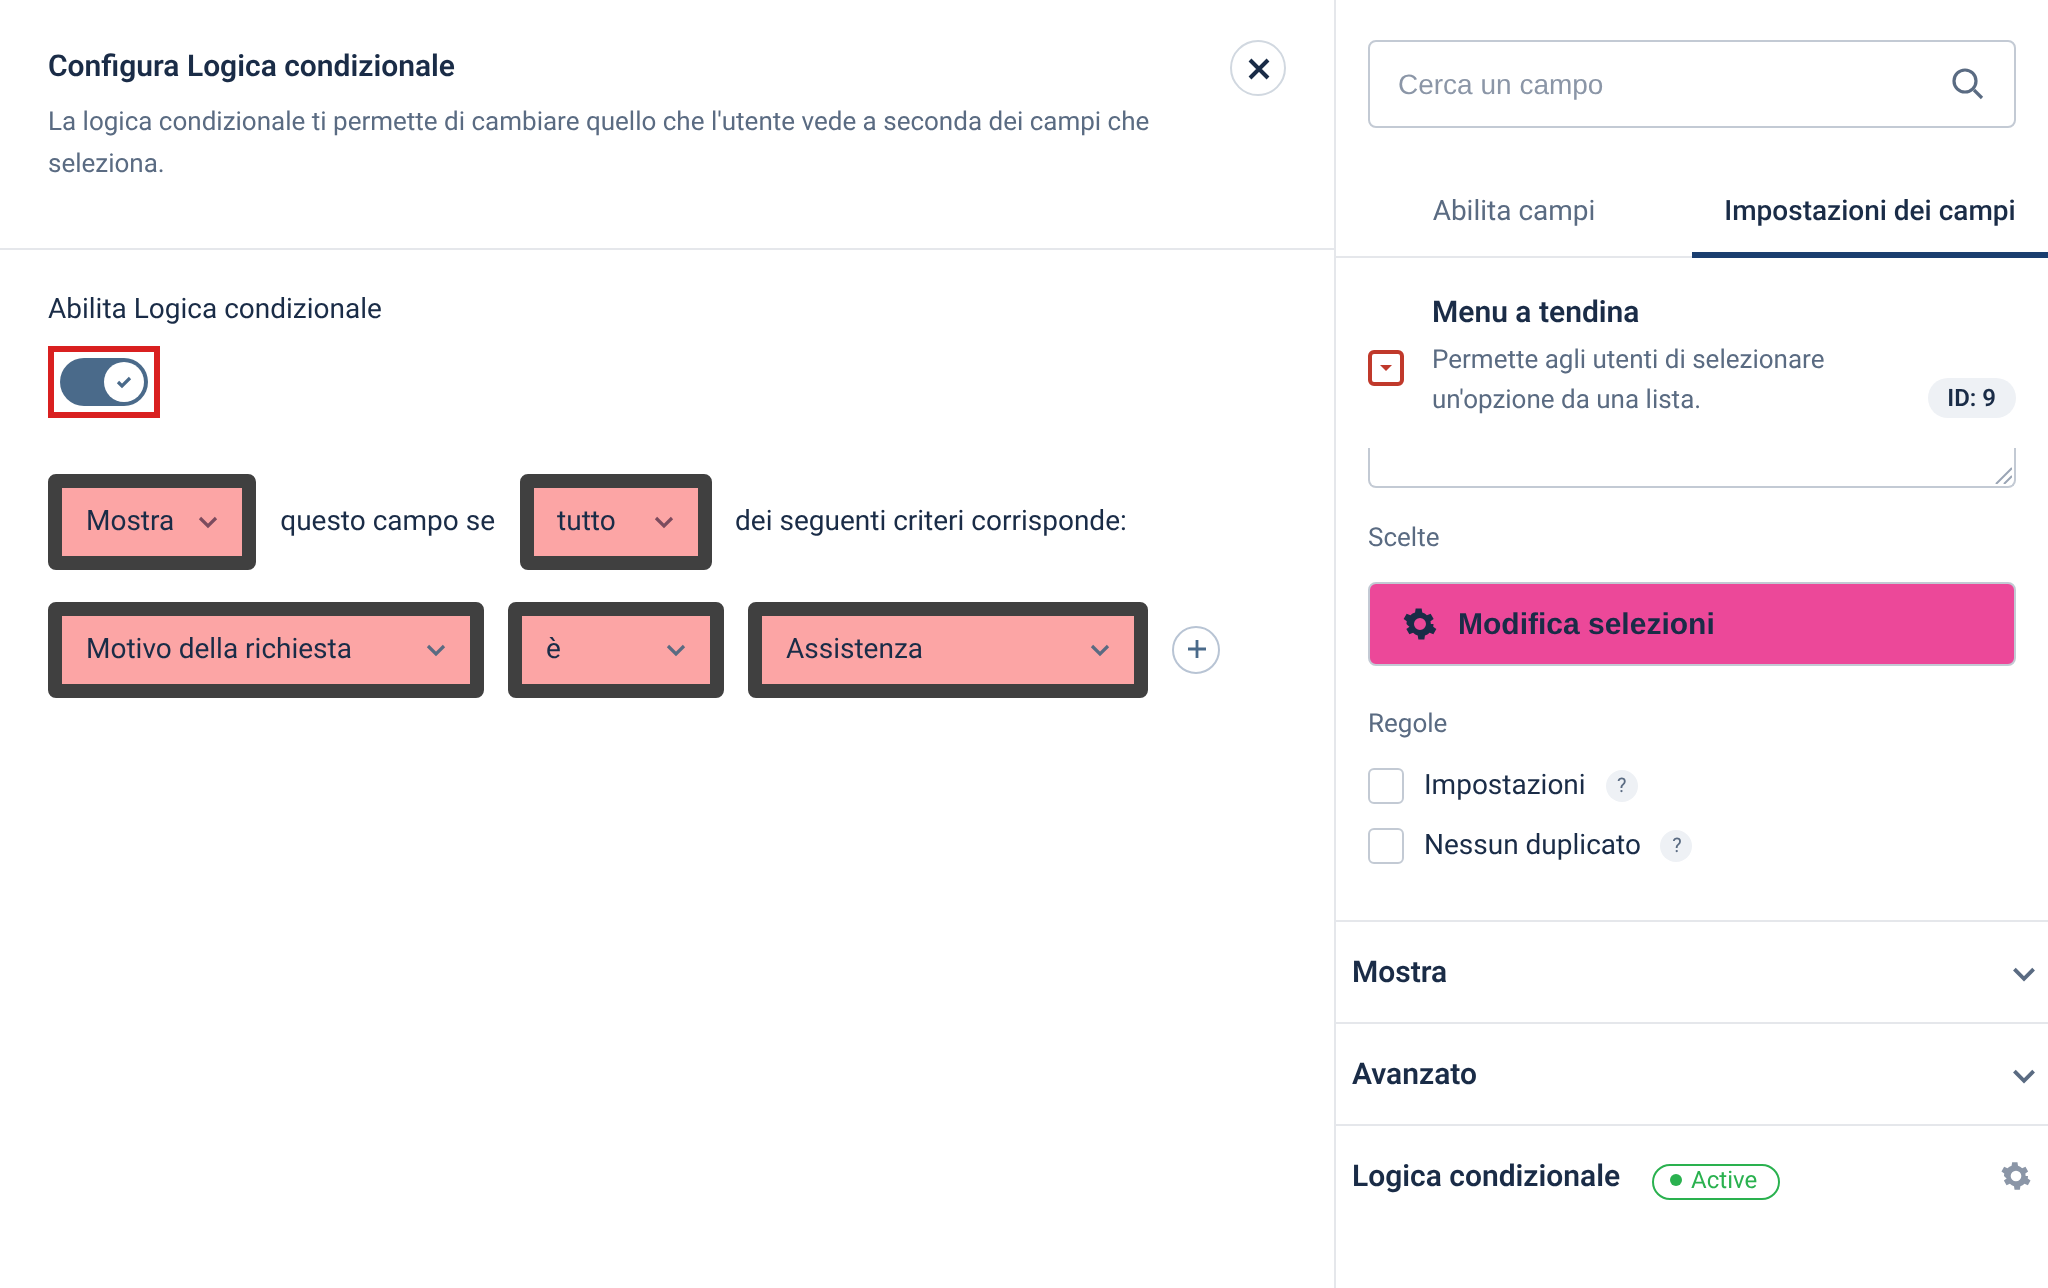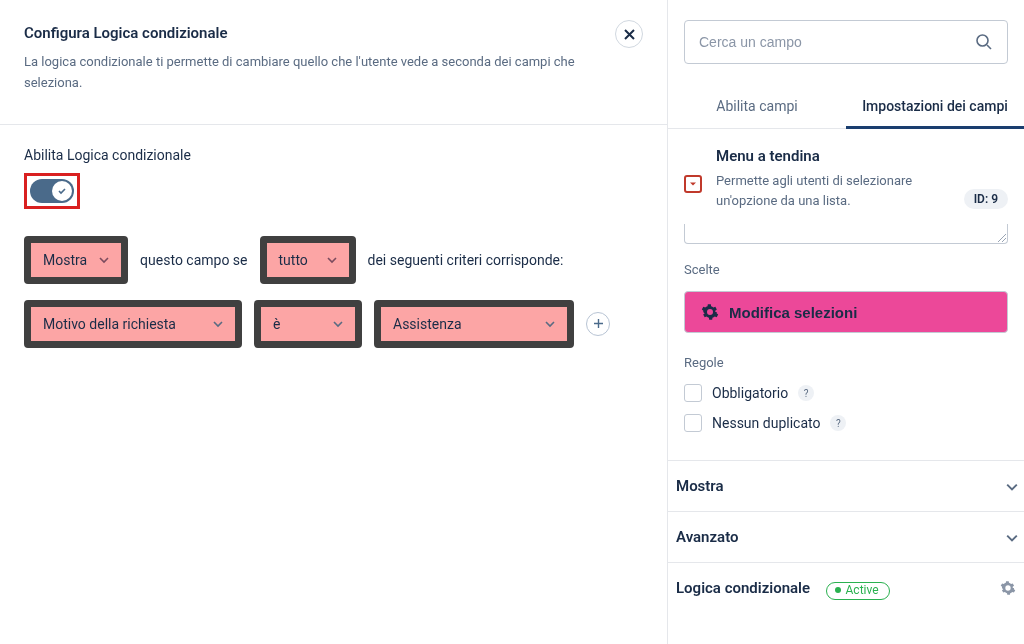--- a/index.html
+++ b/index.html
@@ -421,21 +421,21 @@
   <button class="edit-btn">
     <svg width="18" height="18" viewBox="0 0 24 24">
         <path fill="#1a2c47" d="M12 8a4 4 0 100 8 4 4 0 000-8zm9 4c0 .6-.1 1.2-.2 1.8l2.1 1.6-2 3.5-2.5-1a7.7 7.7 0 01-3.1 1.8l-.4 2.6h-4l-.4-2.6a7.7 7.7 0 01-3.1-1.8l-2.5 1-2-3.5 2.1-1.6A8.6 8.6 0 013 12c0-.6.1-1.2.2-1.8L1.1 8.6l2-3.5 2.5 1A7.7 7.7 0 018.7 4.3L9.1 1.7h4l.4 2.6a7.7 7.7 0 013.1 1.8l2.5-1 2 3.5-2.1 1.6c.1.6.2 1.2.2 1.8z"></path>
       </svg>
     <span>Modifica selezioni</span>
   </button>
 
   <div class="section-label">Regole</div>
   <div class="checkbox-row">
     <div class="checkbox"></div>
-    <span>Obbligatorio</span>
+    <span>Impostazioni</span>
     <div class="help-badge">?</div>
   </div>
   <div class="checkbox-row">
     <div class="checkbox"></div>
     <span>Nessun duplicato</span>
     <div class="help-badge">?</div>
   </div>
 
   <div class="accordion accordion-first">
     <span class="accordion-title">Mostra</span>

